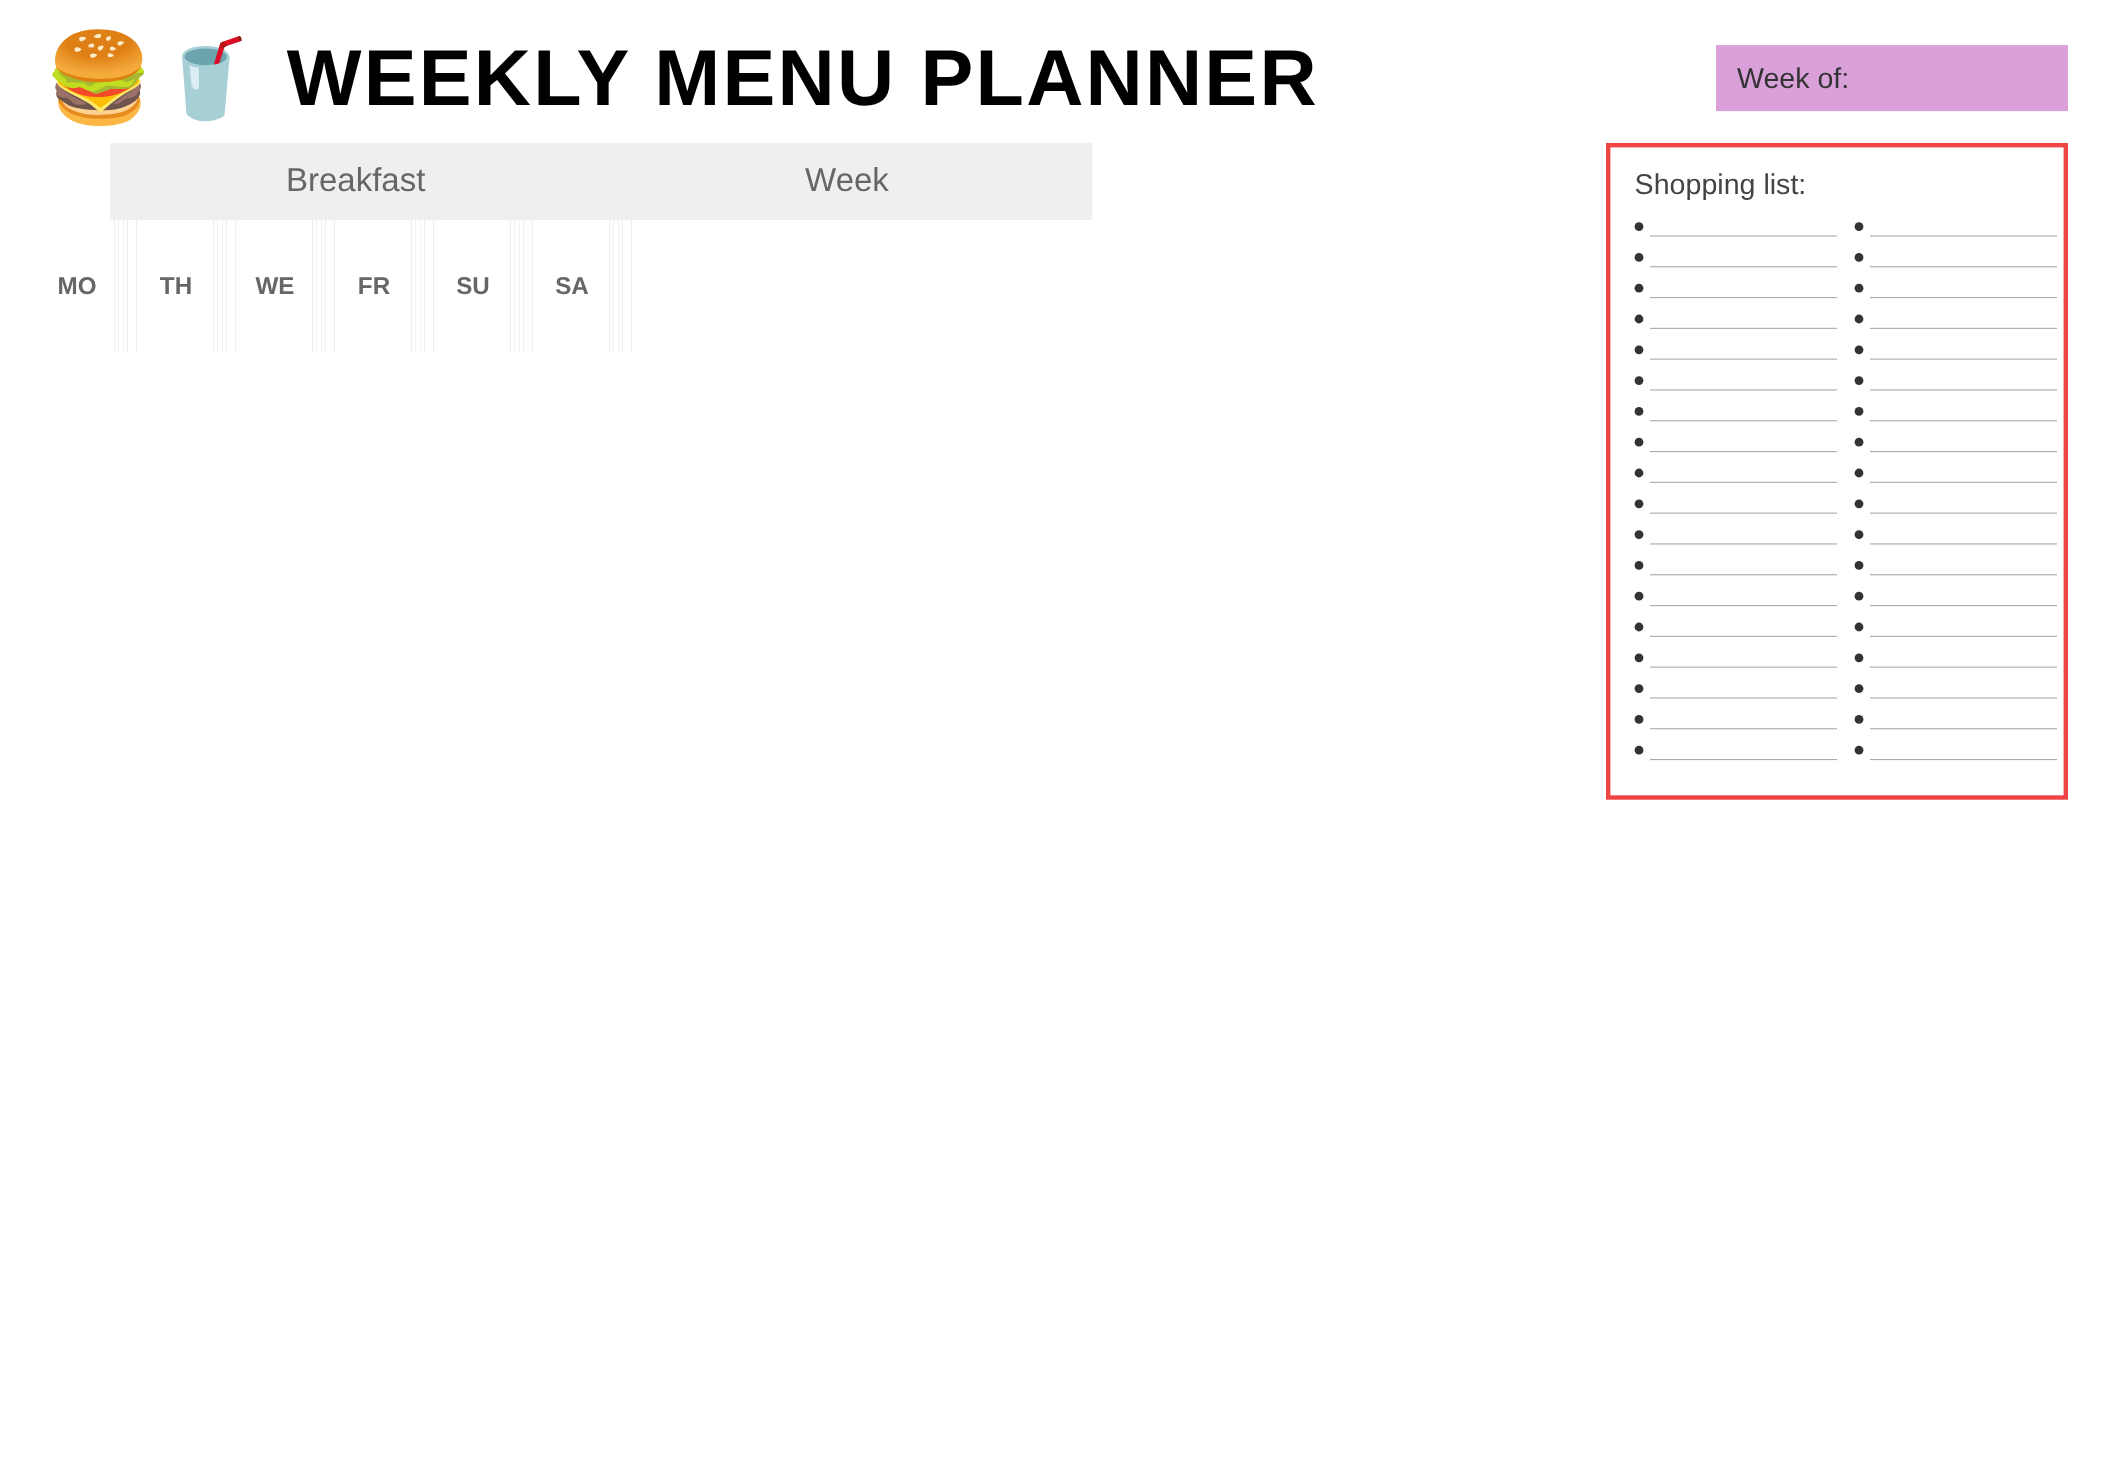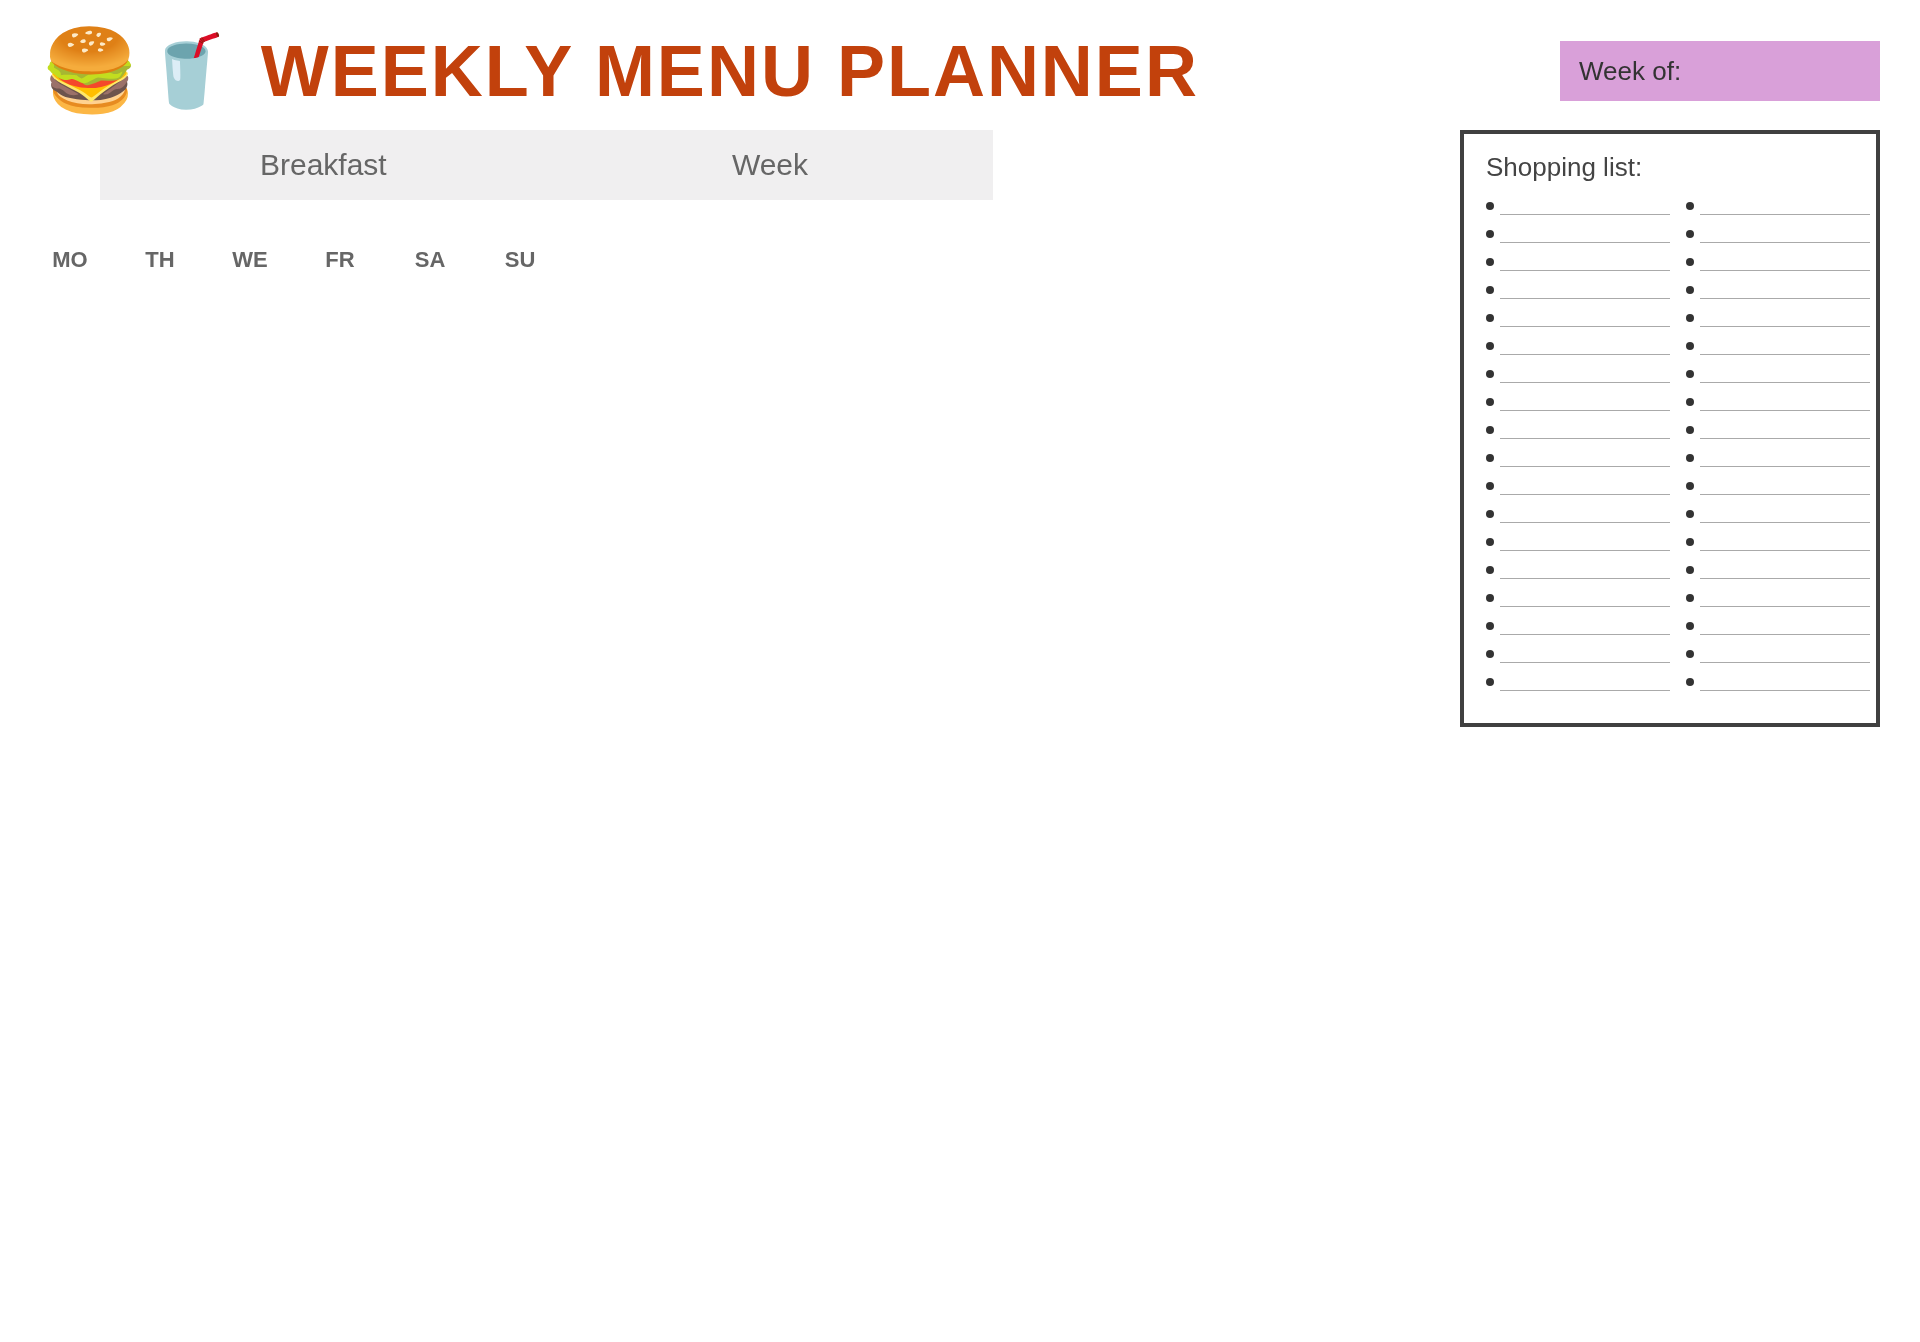--- a/index.html
+++ b/index.html
@@ -28,21 +28,21 @@
     .drink-icon {
       font-size: 70px;
       line-height: 1;
       margin-right: 30px;
     }
 
     .title {
       font-size: 72px;
       font-weight: 900;
       letter-spacing: 2px;
-      color: #c2410c;
+      color: #000000;
       text-transform: uppercase;
       flex: 1;
     }
 
     .week-of-box {
       background: #d9a0d9;
       padding: 14px 19px;
       font-size: 26px;
       color: #333;
       min-width: 320px;
@@ -55,21 +55,21 @@
     .main {
       display: flex;
       gap: 20px;
       align-items: flex-start;
     }
 
     
     .shopping-panel {
       width: 420px;
       min-width: 420px;
-      border: 4px solid #404040;
+      border: 4px solid #ef4444;
       background: #fff;
       padding: 18px 6px 22px 22px;
       align-self: stretch;
     }
 
     .shopping-title {
       font-size: 26px;
       color: #444;
       margin-bottom: 14px;
     }
@@ -207,28 +207,28 @@
       </div>
 
       <div class="day-row-wrap">
         <div class="day-lbl">FR</div>
         <div class="meal-box"></div>
         <div class="meal-box"></div>
         <div class="meal-box"></div>
       </div>
 
       <div class="day-row-wrap">
+        <div class="day-lbl">SU</div>
+        <div class="meal-box"></div>
+        <div class="meal-box"></div>
+        <div class="meal-box"></div>
+      </div>
+
+      <div class="day-row-wrap">
         <div class="day-lbl">SA</div>
-        <div class="meal-box"></div>
-        <div class="meal-box"></div>
-        <div class="meal-box"></div>
-      </div>
-
-      <div class="day-row-wrap">
-        <div class="day-lbl">SU</div>
         <div class="meal-box"></div>
         <div class="meal-box"></div>
         <div class="meal-box"></div>
       </div>
 
     </div>
   </div>
 
   <div class="shopping-panel">
     <div class="shopping-title">Shopping list:</div>

